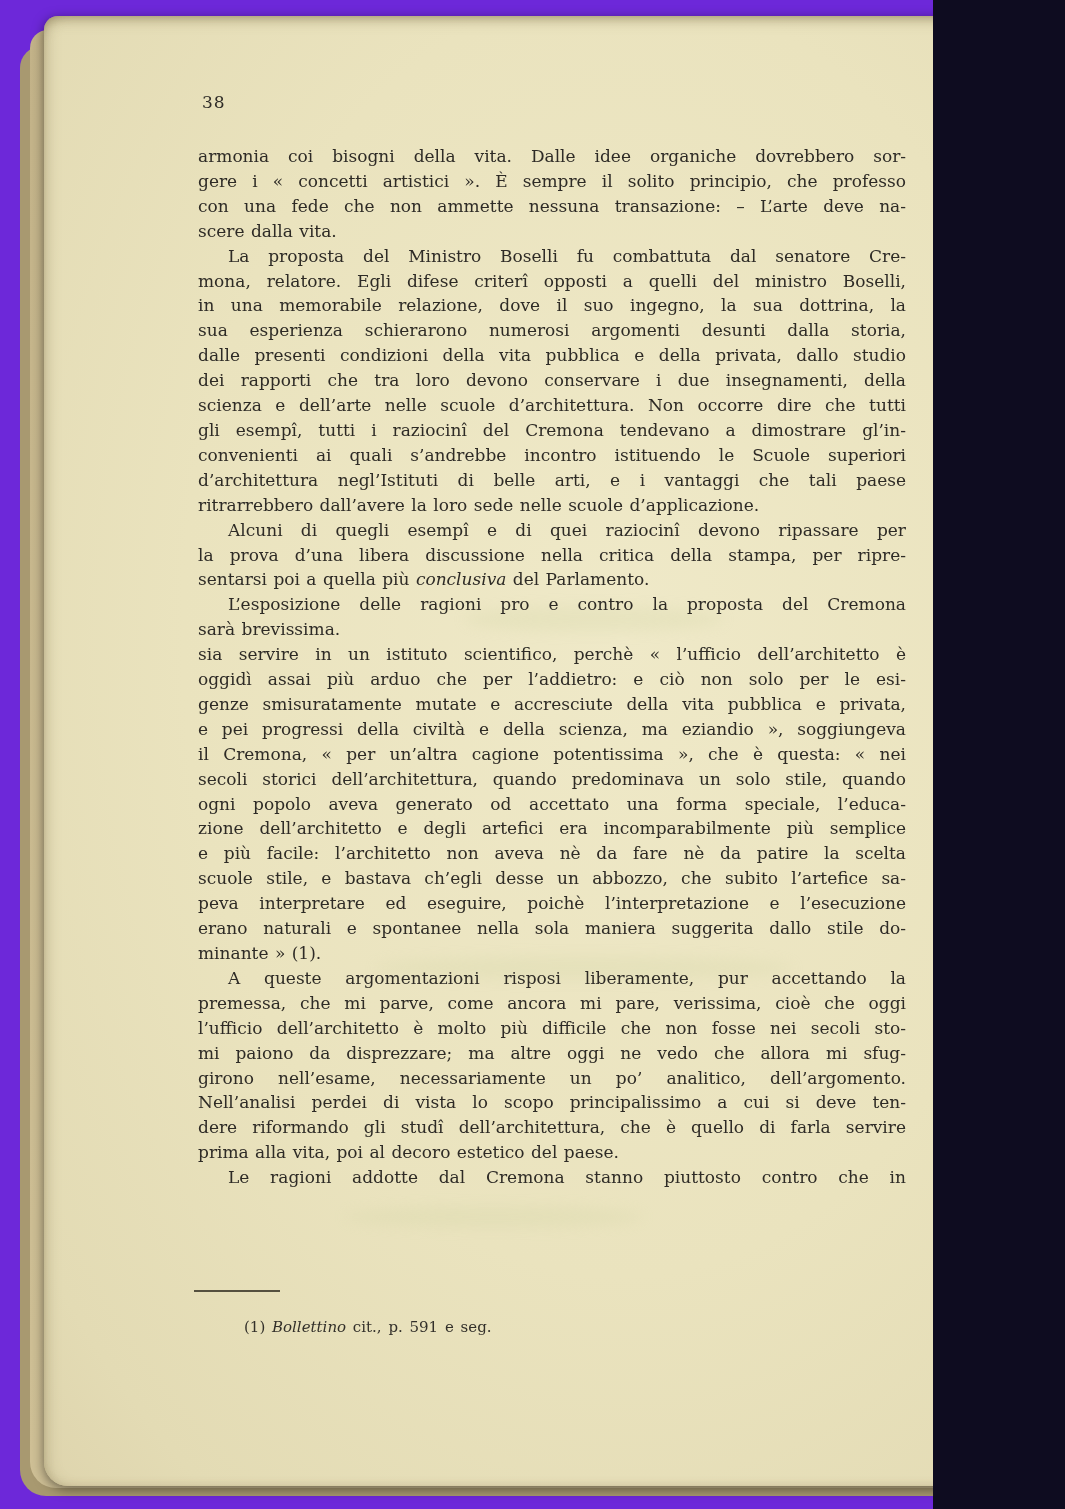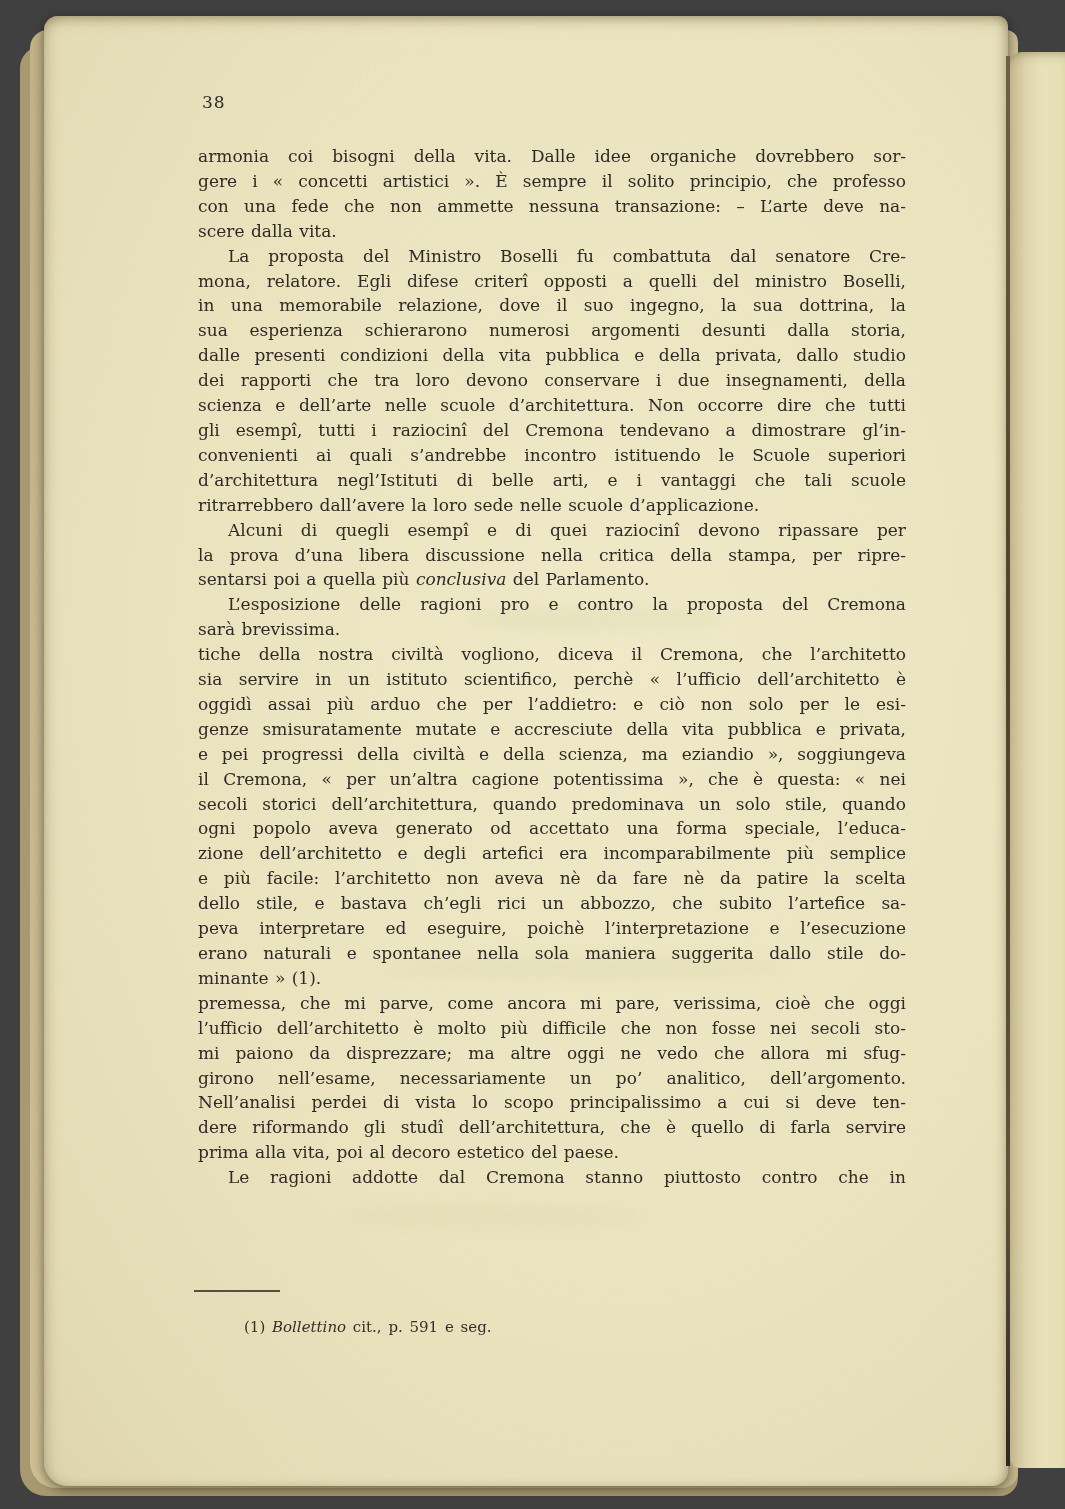--- a/index.html
+++ b/index.html
@@ -1,23 +1,23 @@
 <!DOCTYPE html>
 <html><head>
 <meta charset="utf-8">
 <style>
   html, body { margin: 0; padding: 0; }
   body { background: #0e0c20; }
 
   .scene {
     position: relative;
-    width: 1065px;
+    width: 933px;
     height: 1509px;
     overflow: hidden;
-    background: #404040;
+    background: #6d28d9;
     font-family: "DejaVu Serif", "Liberation Serif", serif;
   }
 
   
   .sheet {
     position: absolute;
     border-radius: 18px;
   }
   .sheet-3 {
     left: 20px; top: 46px;
@@ -137,41 +137,41 @@
         <div class="line flush"><span>scere dalla vita.</span></div>
         <div class="line indent"><span>La proposta del Ministro Boselli fu combattuta dal senatore Cre-</span></div>
         <div class="line"><span>mona, relatore. Egli difese criterî opposti a quelli del ministro Boselli,</span></div>
         <div class="line"><span>in una memorabile relazione, dove il suo ingegno, la sua dottrina, la</span></div>
         <div class="line"><span>sua esperienza schierarono numerosi argomenti desunti dalla storia,</span></div>
         <div class="line"><span>dalle presenti condizioni della vita pubblica e della privata, dallo studio</span></div>
         <div class="line"><span>dei rapporti che tra loro devono conservare i due insegnamenti, della</span></div>
         <div class="line"><span>scienza e dell’arte nelle scuole d’architettura. Non occorre dire che tutti</span></div>
         <div class="line"><span>gli esempî, tutti i raziocinî del Cremona tendevano a dimostrare gl’in-</span></div>
         <div class="line"><span>convenienti ai quali s’andrebbe incontro istituendo le Scuole superiori</span></div>
-        <div class="line"><span>d’architettura negl’Istituti di belle arti, e i vantaggi che tali scuole</span></div>
+        <div class="line"><span>d’architettura negl’Istituti di belle arti, e i vantaggi che tali paese</span></div>
         <div class="line flush"><span>ritrarrebbero dall’avere la loro sede nelle scuole d’applicazione.</span></div>
         <div class="line indent"><span>Alcuni di quegli esempî e di quei raziocinî devono ripassare per</span></div>
         <div class="line"><span>la prova d’una libera discussione nella critica della stampa, per ripre-</span></div>
         <div class="line flush"><span>sentarsi poi a quella più </span><span class="it">conclusiva</span><span> del Parlamento.</span></div>
         <div class="line indent"><span>L’esposizione delle ragioni pro e contro la proposta del Cremona</span></div>
         <div class="line flush"><span>sarà brevissima.</span></div>
-        <div class="line"><span>tiche della nostra civiltà vogliono, diceva il Cremona, che l’architetto</span></div>
         <div class="line"><span>sia servire in un istituto scientifico, perchè « l’ufficio dell’architetto è</span></div>
         <div class="line"><span>oggidì assai più arduo che per l’addietro: e ciò non solo per le esi-</span></div>
         <div class="line"><span>genze smisuratamente mutate e accresciute della vita pubblica e privata,</span></div>
         <div class="line"><span>e pei progressi della civiltà e della scienza, ma eziandio », soggiungeva</span></div>
         <div class="line"><span>il Cremona, « per un’altra cagione potentissima », che è questa: « nei</span></div>
         <div class="line"><span>secoli storici dell’architettura, quando predominava un solo stile, quando</span></div>
         <div class="line"><span>ogni popolo aveva generato od accettato una forma speciale, l’educa-</span></div>
         <div class="line"><span>zione dell’architetto e degli artefici era incomparabilmente più semplice</span></div>
         <div class="line"><span>e più facile: l’architetto non aveva nè da fare nè da patire la scelta</span></div>
-        <div class="line"><span>dello stile, e bastava ch’egli rici un abbozzo, che subito l’artefice sa-</span></div>
+        <div class="line"><span>scuole stile, e bastava ch’egli desse un abbozzo, che subito l’artefice sa-</span></div>
         <div class="line"><span>peva interpretare ed eseguire, poichè l’interpretazione e l’esecuzione</span></div>
         <div class="line"><span>erano naturali e spontanee nella sola maniera suggerita dallo stile do-</span></div>
         <div class="line flush"><span>minante » (1).</span></div>
+        <div class="line indent"><span>A queste argomentazioni risposi liberamente, pur accettando la</span></div>
         <div class="line"><span>premessa, che mi parve, come ancora mi pare, verissima, cioè che oggi</span></div>
         <div class="line"><span>l’ufficio dell’architetto è molto più difficile che non fosse nei secoli sto-</span></div>
         <div class="line"><span>mi paiono da disprezzare; ma altre oggi ne vedo che allora mi sfug-</span></div>
         <div class="line"><span>girono nell’esame, necessariamente un po’ analitico, dell’argomento.</span></div>
         <div class="line"><span>Nell’analisi perdei di vista lo scopo principalissimo a cui si deve ten-</span></div>
         <div class="line"><span>dere riformando gli studî dell’architettura, che è quello di farla servire</span></div>
         <div class="line flush"><span>prima alla vita, poi al decoro estetico del paese.</span></div>
         <div class="line indent"><span>Le ragioni addotte dal Cremona stanno piuttosto contro che in</span></div>
       </div>
 

